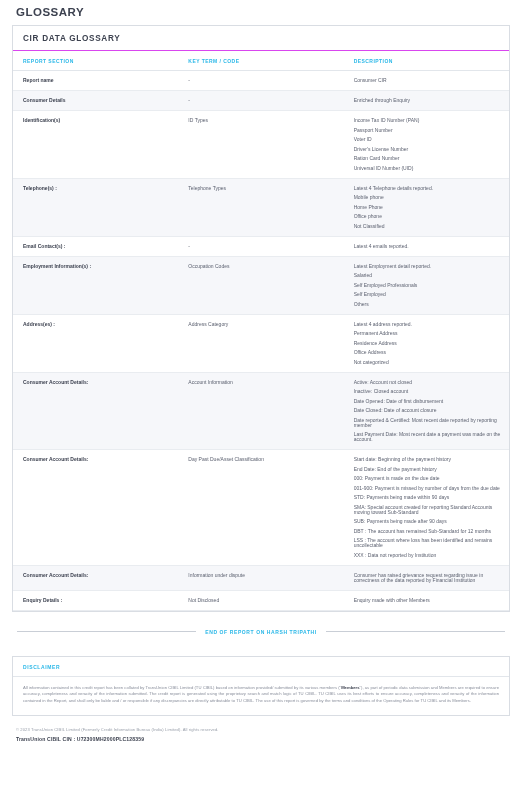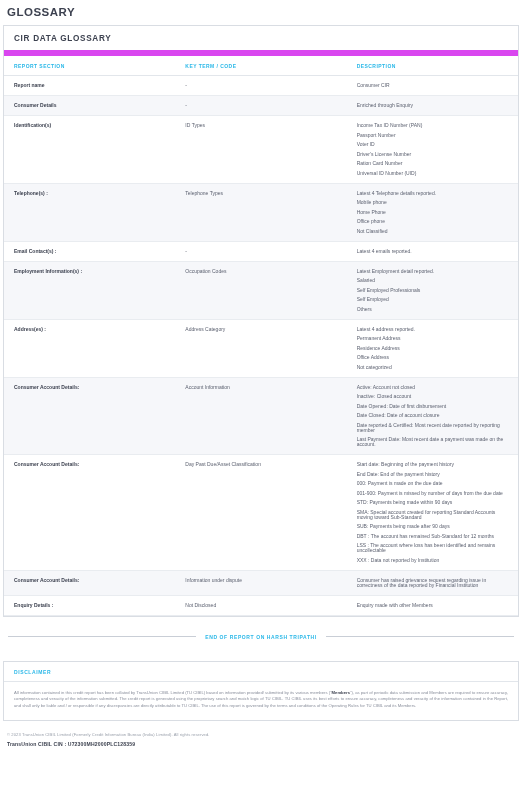--- a/index.html
+++ b/index.html
@@ -3,42 +3,42 @@
 <meta charset="utf-8">
 <style>
   * { box-sizing: border-box; }
   html, body {
     margin: 0; padding: 0;
     width: 522px; height: 801px;
     background: #ffffff;
     font-family: "Liberation Sans", sans-serif;
     color: #3d4250;
   }
-  .page { width: 522px; height: 801px; position: relative; overflow: hidden; padding: 0 3px; }
+  .page { width: 522px; height: 801px; position: relative; overflow: hidden; padding: 0 12px; }
 
   .page-title {
     font-size: 11.5px;
     font-weight: bold;
     letter-spacing: 0.5px;
     color: #3d4250;
     margin: 6px 0 7px 4px;
   }
 
   .panel {
     border: 1px solid #d9dde3;
     background: #fff;
   }
 
   .panel-head {
     font-size: 8.2px;
     font-weight: bold;
     letter-spacing: 0.7px;
     padding: 8px 10px 7px 10px;
     color: #3d4250;
-    border-bottom: 6px solid #d946ef;
+    border-bottom: 1px solid #d946ef;
   }
 
   table.glossary {
     width: 100%;
     border-collapse: collapse;
     table-layout: fixed;
   }
   table.glossary th {
     text-align: left;
     font-size: 5.0px;

